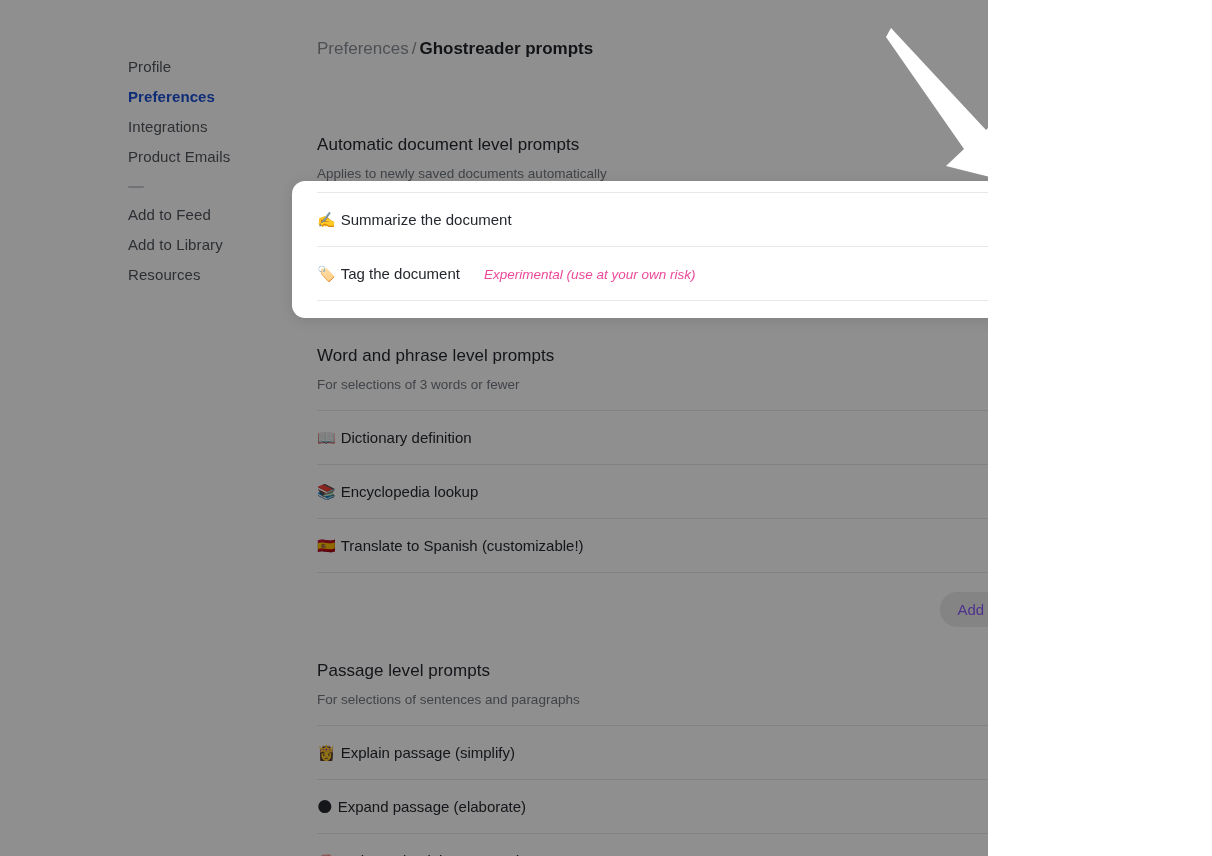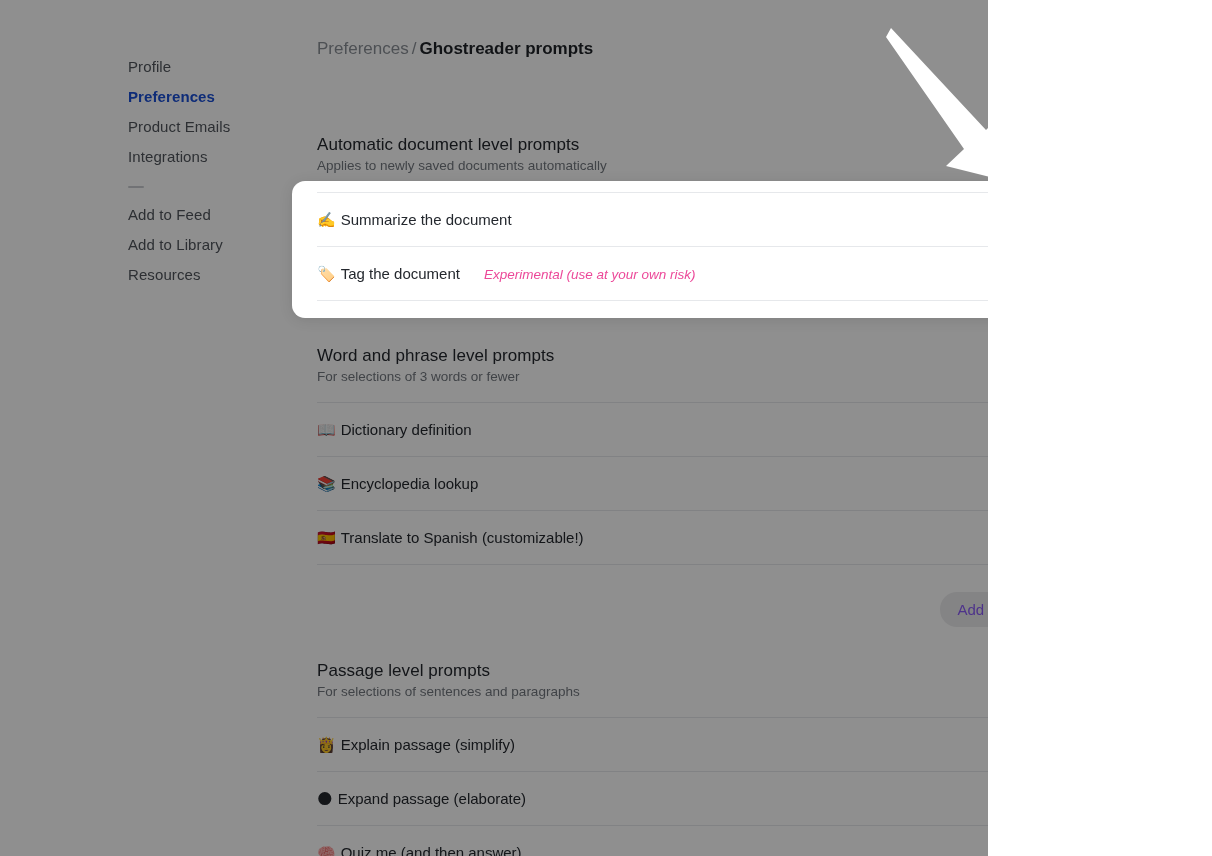--- a/index.html
+++ b/index.html
@@ -103,21 +103,21 @@
   
   .section { position: absolute; left: 0; width: 735px; }
   .section-title {
     font-size: 17px;
     line-height: 24px;
     color: #24282e;
     font-weight: 400;
     letter-spacing: 0.05px;
   }
   .section-sub {
-    margin-top: 0;
+    margin-top: 8px;
     font-size: 13.5px;
     line-height: 17px;
     color: #73787f;
   }
 
   .rows { margin-top: 17px; }
   .row {
     position: relative;
     height: 53px;
     border-top: 1px solid #e6e8eb;
@@ -220,22 +220,22 @@
 </head>
 <body>
 
 <div id="screen">
 
   <div id="page">
 
     <nav id="sidebar">
       <div class="nav-item">Profile</div>
       <div class="nav-item active">Preferences</div>
+      <div class="nav-item">Integrations</div>
       <div class="nav-item">Product Emails</div>
-      <div class="nav-item">Integrations</div>
       <div class="nav-divider"></div>
       <div class="nav-item">Add to Feed</div>
       <div class="nav-item">Add to Library</div>
       <div class="nav-item">Resources</div>
     </nav>
 
     <div id="main">
 
       <div id="breadcrumb">
         <span class="crumb-muted">Preferences</span><span class="crumb-sep">/</span><span class="crumb-current">Ghostreader prompts</span>

